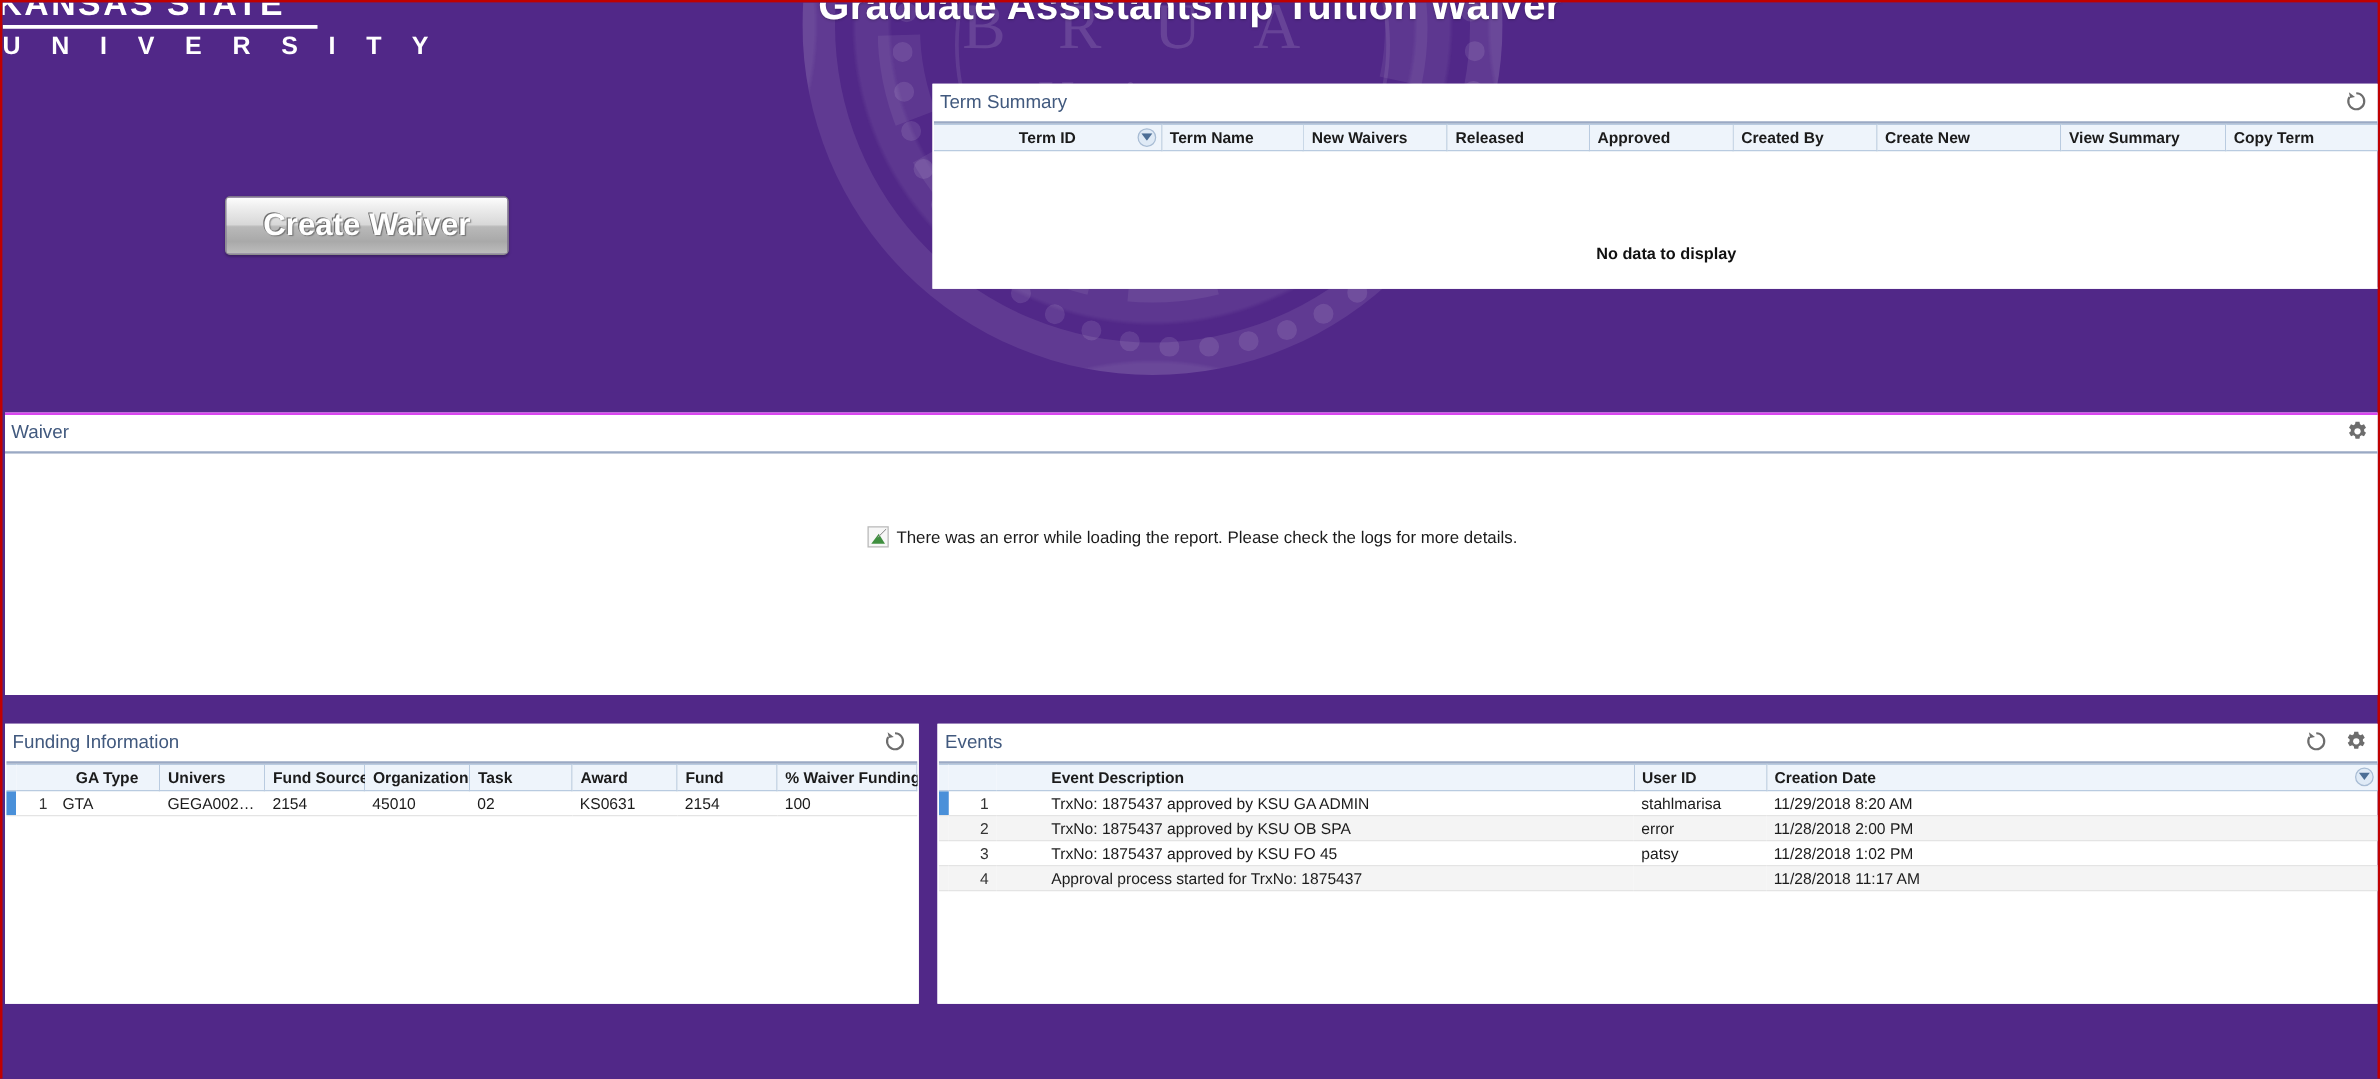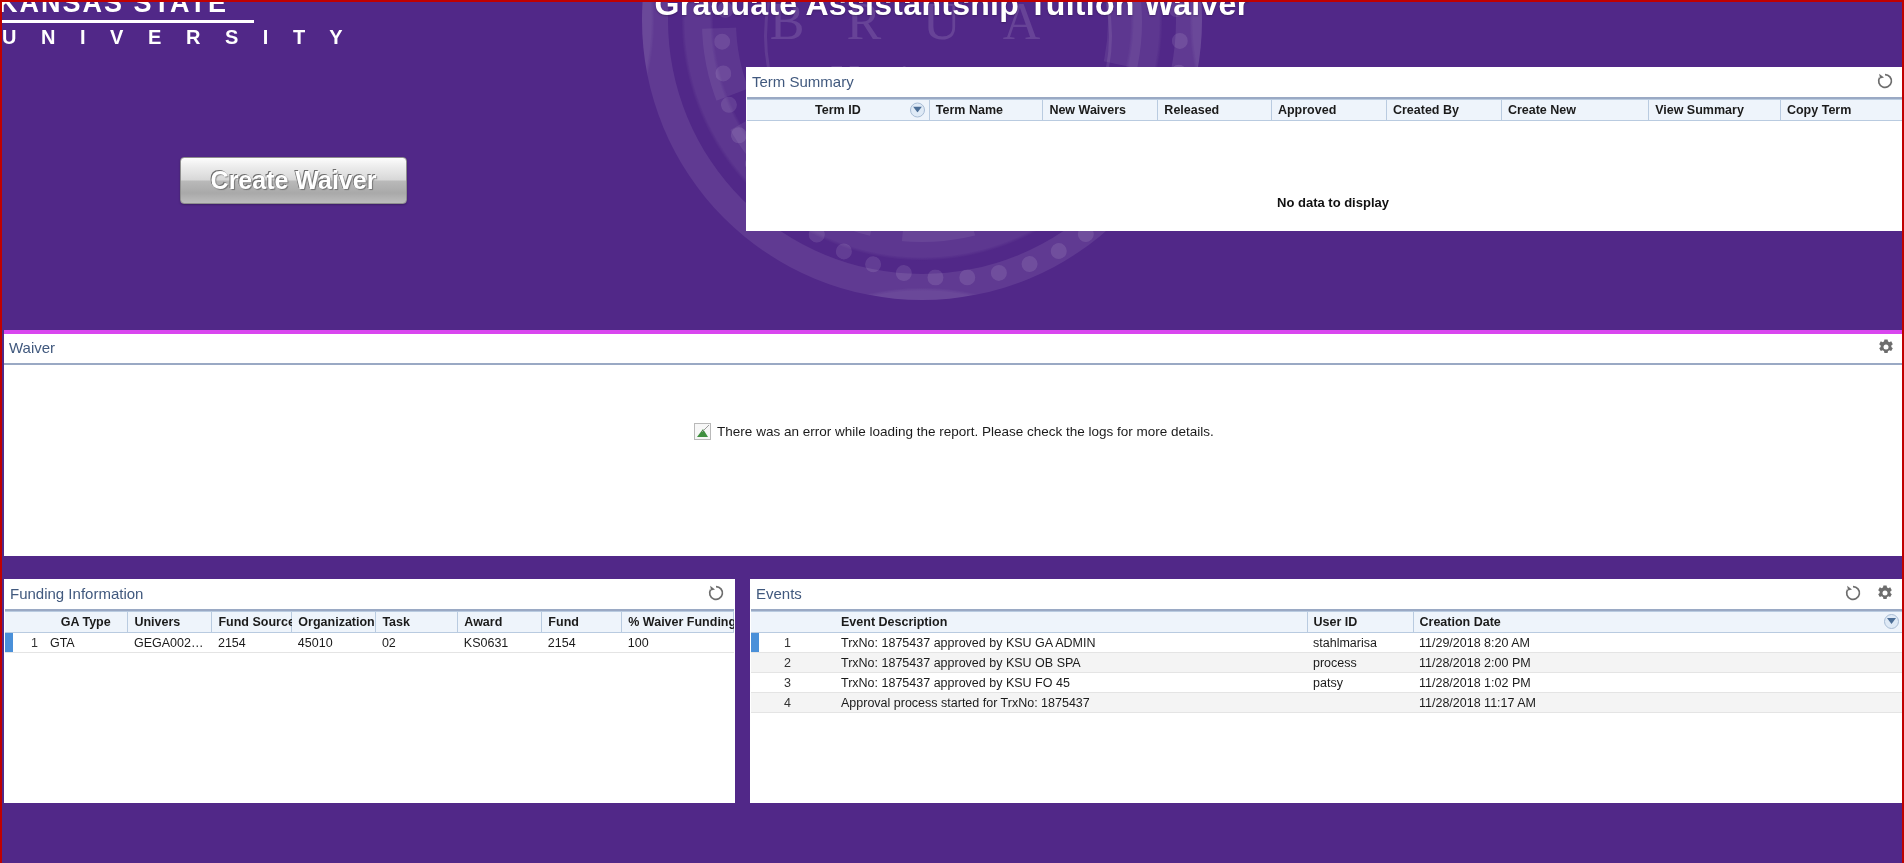--- a/index.html
+++ b/index.html
@@ -248,21 +248,21 @@
   #term-summary {
     left: 744px; top: 65px;
     width: 1158px; height: 164px;
     border: 1px solid #ffffff;
   }
 
   
   #waiver-panel {
     left: 2px; top: 328px;
     width: 1900px; height: 226px;
-    border-top: 4px solid #d946ef;
+    border-top: 2px solid #d946ef;
   }
   .waiver-body {
     position: relative;
     height: 193px;
     background: #ffffff;
   }
   .error-row {
     position: absolute;
     left: 0; right: 0;
     top: 58px;
@@ -518,21 +518,21 @@
             <td class="rowsel"></td>
             <td class="rownum">1</td>
             <td style="padding-left:44px">TrxNo: 1875437 approved by KSU GA ADMIN</td>
             <td>stahlmarisa</td>
             <td>11/29/2018 8:20 AM</td>
           </tr>
           <tr class="alt">
             <td class="rowsel blank"></td>
             <td class="rownum">2</td>
             <td style="padding-left:44px">TrxNo: 1875437 approved by KSU OB SPA</td>
-            <td>process</td>
+            <td>error</td>
             <td>11/28/2018 2:00 PM</td>
           </tr>
           <tr>
             <td class="rowsel blank"></td>
             <td class="rownum">3</td>
             <td style="padding-left:44px">TrxNo: 1875437 approved by KSU FO 45</td>
             <td>patsy</td>
             <td>11/28/2018 1:02 PM</td>
           </tr>
           <tr class="alt">

